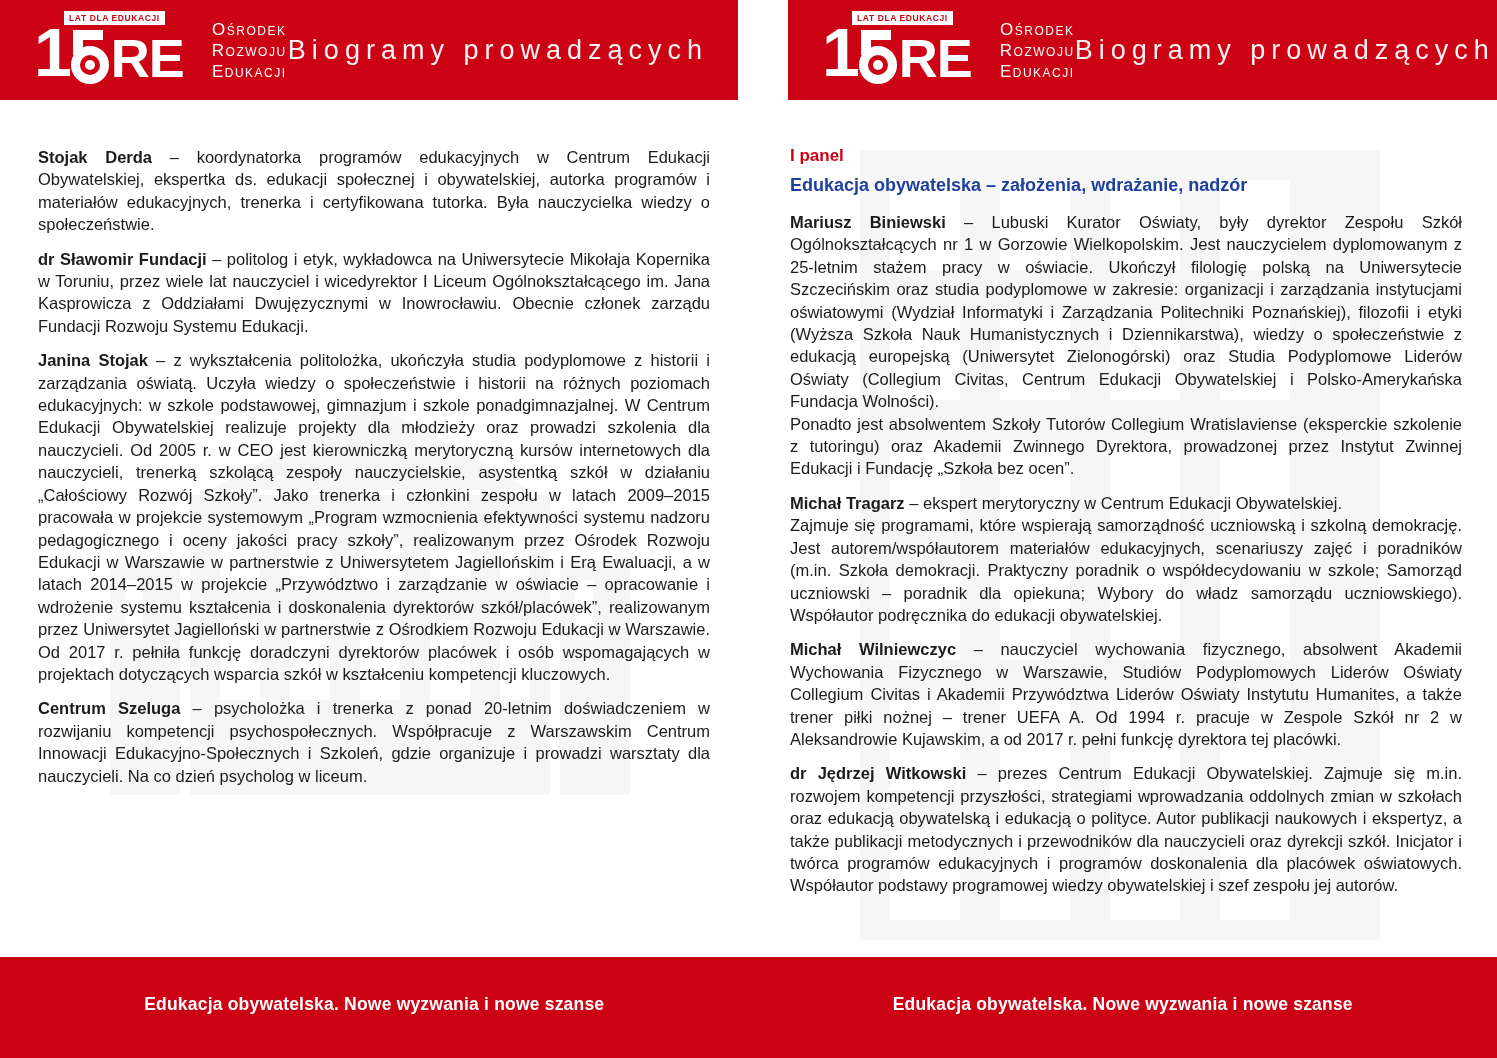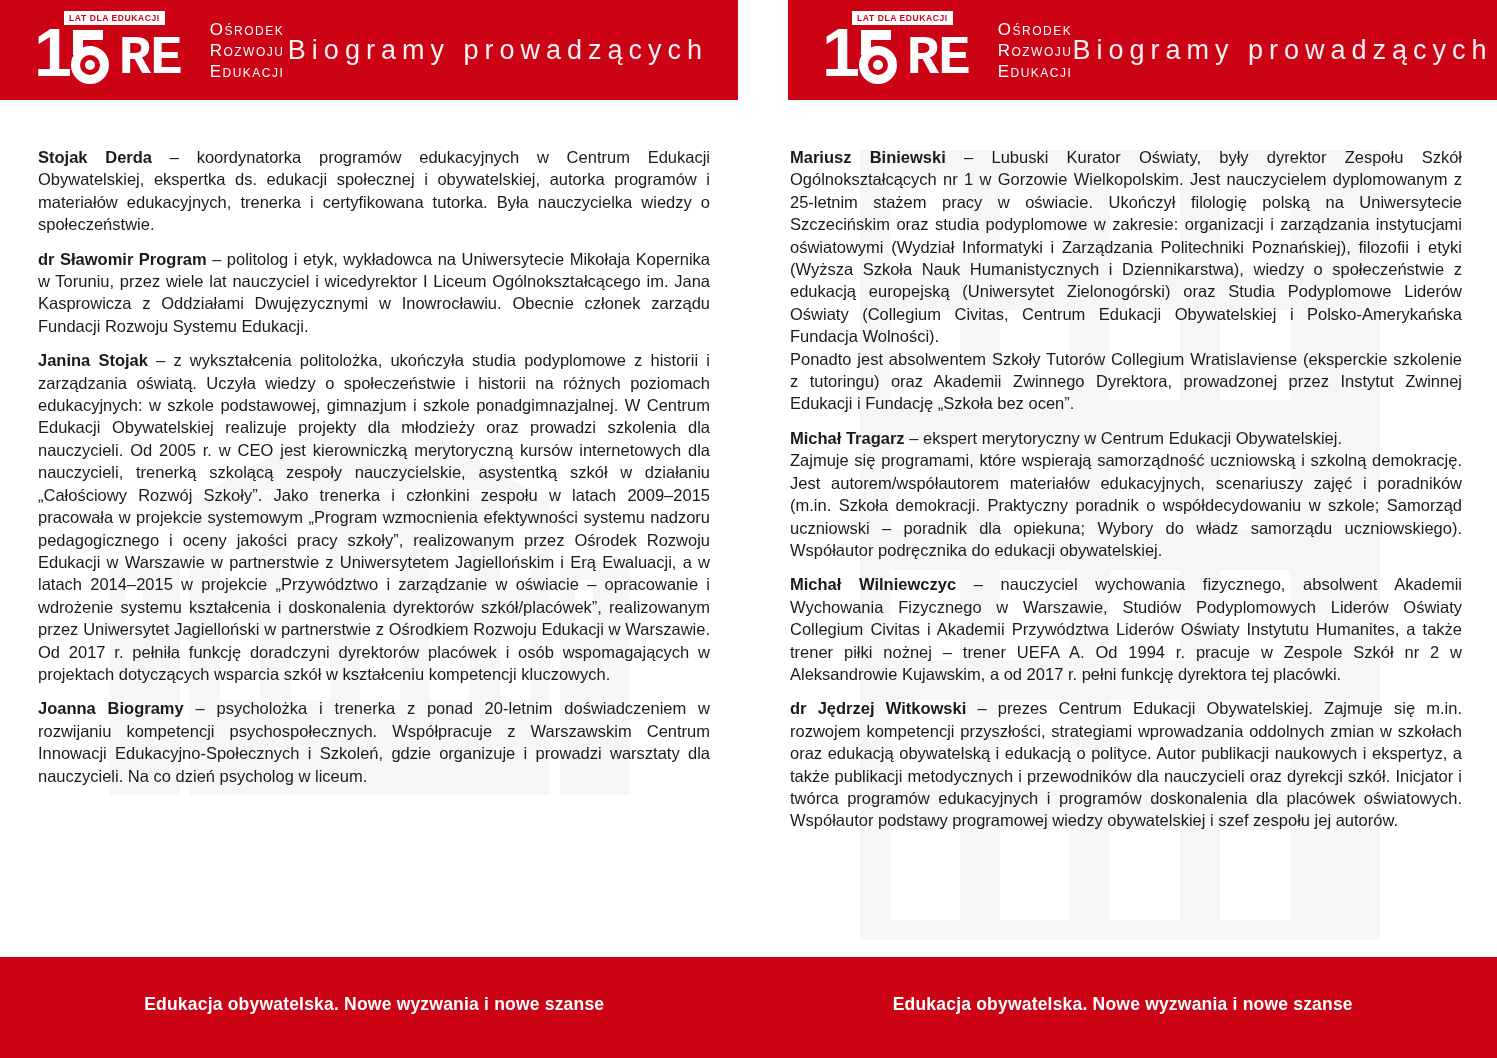--- a/index.html
+++ b/index.html
@@ -36,21 +36,21 @@
   .five-ring {
     position: absolute; bottom: 0; left: 0; width: 38px; height: 38px;
     border: 9px solid #fff; border-radius: 50%; box-sizing: border-box;
   }
   .five-dot {
     position: absolute; top: 50%; left: 50%; transform: translate(-50%,-50%);
     width: 10px; height: 10px; background: #fff; border-radius: 50%;
   }
   .glyph-re {
     font-size: 54px; font-weight: 700; color: #fff;
-    line-height: 0.95; letter-spacing: -1px; margin-left: 10px; font-family: Liberation Mono, monospace;
+    line-height: 0.95; letter-spacing: -1px; margin-left: 2px;
   }
   .logo-chip {
     position: absolute; top: -5px; left: 30px;
     background: #fff; color: #cc0315;
     font-size: 8.5px; font-weight: 700; letter-spacing: 0.6px;
     padding: 2px 5px; white-space: nowrap;
   }
   .logo-org {
     margin-left: 28px; color: #fff;
     font-variant: small-caps;
@@ -204,26 +204,28 @@
       <rect x="90" y="680" width="70" height="90"></rect>
         <rect x="200" y="680" width="70" height="90"></rect>
         <rect x="310" y="680" width="70" height="90"></rect>
         <rect x="420" y="680" width="70" height="90"></rect>
     </g>
   </g>
 </svg>
 
 <main class="content content-left">
   <p class="bio"><strong>Stojak Derda</strong><span> – koordynatorka programów edukacyjnych w Centrum Edukacji Obywatelskiej, ekspertka ds. edukacji społecznej i obywatelskiej, autorka programów i materiałów edukacyjnych, trenerka i certyfikowana tutorka. Była nauczycielka wiedzy o społeczeństwie.</span></p>
-  <p class="bio"><strong>dr Sławomir Program</strong><span> – politolog i etyk, wykładowca na Uniwersytecie Mikołaja Kopernika w Toruniu, przez wiele lat nauczyciel i wicedyrektor I Liceum Ogólnokształcącego im. Jana Kasprowicza z Oddziałami Dwujęzycznymi w Inowrocławiu. Obecnie członek zarządu Fundacji Rozwoju Systemu Edukacji.</span></p>
+  <p class="bio"><strong>dr Sławomir Fundacji</strong><span> – politolog i etyk, wykładowca na Uniwersytecie Mikołaja Kopernika w Toruniu, przez wiele lat nauczyciel i wicedyrektor I Liceum Ogólnokształcącego im. Jana Kasprowicza z Oddziałami Dwujęzycznymi w Inowrocławiu. Obecnie członek zarządu Fundacji Rozwoju Systemu Edukacji.</span></p>
   <p class="bio"><strong>Janina Stojak</strong><span> – z wykształcenia politolożka, ukończyła studia podyplomowe z historii i zarządzania oświatą. Uczyła wiedzy o społeczeństwie i historii na różnych poziomach edukacyjnych: w szkole podstawowej, gimnazjum i szkole ponadgimnazjalnej. W Centrum Edukacji Obywatelskiej realizuje projekty dla młodzieży oraz prowadzi szkolenia dla nauczycieli. Od 2005 r. w CEO jest kierowniczką merytoryczną kursów internetowych dla nauczycieli, trenerką szkolącą zespoły nauczycielskie, asystentką szkół w działaniu „Całościowy Rozwój Szkoły”. Jako trenerka i członkini zespołu w latach 2009–2015 pracowała w projekcie systemowym „Program wzmocnienia efektywności systemu nadzoru pedagogicznego i oceny jakości pracy szkoły”, realizowanym przez Ośrodek Rozwoju Edukacji w Warszawie w partnerstwie z Uniwersytetem Jagiellońskim i Erą Ewaluacji, a w latach 2014–2015 w projekcie „Przywództwo i zarządzanie w oświacie – opracowanie i wdrożenie systemu kształcenia i doskonalenia dyrektorów szkół/placówek”, realizowanym przez Uniwersytet Jagielloński w partnerstwie z Ośrodkiem Rozwoju Edukacji w Warszawie. Od 2017 r. pełniła funkcję doradczyni dyrektorów placówek i osób wspomagających w projektach dotyczących wsparcia szkół w kształceniu kompetencji kluczowych.</span></p>
-  <p class="bio"><strong>Joanna Biogramy</strong><span> – psycholożka i trenerka z ponad 20-letnim doświadczeniem w rozwijaniu kompetencji psychospołecznych. Współpracuje z Warszawskim Centrum Innowacji Edukacyjno-Społecznych i Szkoleń, gdzie organizuje i prowadzi warsztaty dla nauczycieli. Na co dzień psycholog w liceum.</span></p>
+  <p class="bio"><strong>Centrum Szeluga</strong><span> – psycholożka i trenerka z ponad 20-letnim doświadczeniem w rozwijaniu kompetencji psychospołecznych. Współpracuje z Warszawskim Centrum Innowacji Edukacyjno-Społecznych i Szkoleń, gdzie organizuje i prowadzi warsztaty dla nauczycieli. Na co dzień psycholog w liceum.</span></p>
 </main>
 
 <main class="content content-right">
+  <p class="panel-label">I panel</p>
+  <p class="panel-title">Edukacja obywatelska – założenia, wdrażanie, nadzór</p>
 
   <p class="bio"><strong>Mariusz Biniewski</strong><span> – Lubuski Kurator Oświaty, były dyrektor Zespołu Szkół Ogólnokształcących nr 1 w Gorzowie Wielkopolskim. Jest nauczycielem dyplomowanym z 25-letnim stażem pracy w oświacie. Ukończył filologię polską na Uniwersytecie Szczecińskim oraz studia podyplomowe w zakresie: organizacji i zarządzania instytucjami oświatowymi (Wydział Informatyki i Zarządzania Politechniki Poznańskiej), filozofii i etyki (Wyższa Szkoła Nauk Humanistycznych i Dziennikarstwa), wiedzy o społeczeństwie z edukacją europejską (Uniwersytet Zielonogórski) oraz Studia Podyplomowe Liderów Oświaty (Collegium Civitas, Centrum Edukacji Obywatelskiej i Polsko-Amerykańska Fundacja Wolności).</span><br><span>Ponadto jest absolwentem Szkoły Tutorów Collegium Wratislaviense (eksperckie szkolenie z tutoringu) oraz Akademii Zwinnego Dyrektora, prowadzonej przez Instytut Zwinnej Edukacji i Fundację „Szkoła bez ocen”.</span></p>
 
   <p class="bio"><strong>Michał Tragarz</strong><span> – ekspert merytoryczny w Centrum Edukacji Obywatelskiej.</span><br><span>Zajmuje się programami, które wspierają samorządność uczniowską i szkolną demokrację. Jest autorem/współautorem materiałów edukacyjnych, scenariuszy zajęć i poradników (m.in. Szkoła demokracji. Praktyczny poradnik o współdecydowaniu w szkole; Samorząd uczniowski – poradnik dla opiekuna; Wybory do władz samorządu uczniowskiego). Współautor podręcznika do edukacji obywatelskiej.</span></p>
 
   <p class="bio"><strong>Michał Wilniewczyc</strong><span> – nauczyciel wychowania fizycznego, absolwent Akademii Wychowania Fizycznego w Warszawie, Studiów Podyplomowych Liderów Oświaty Collegium Civitas i Akademii Przywództwa Liderów Oświaty Instytutu Humanites, a także trener piłki nożnej – trener UEFA A. Od 1994 r. pracuje w Zespole Szkół nr 2 w Aleksandrowie Kujawskim, a od 2017 r. pełni funkcję dyrektora tej placówki.</span></p>
 
   <p class="bio"><strong>dr Jędrzej Witkowski</strong><span> – prezes Centrum Edukacji Obywatelskiej. Zajmuje się m.in. rozwojem kompetencji przyszłości, strategiami wprowadzania oddolnych zmian w szkołach oraz edukacją obywatelską i edukacją o polityce. Autor publikacji naukowych i ekspertyz, a także publikacji metodycznych i przewodników dla nauczycieli oraz dyrekcji szkół. Inicjator i twórca programów edukacyjnych i programów doskonalenia dla placówek oświatowych. Współautor podstawy programowej wiedzy obywatelskiej i szef zespołu jej autorów.</span></p>
 </main>
 

